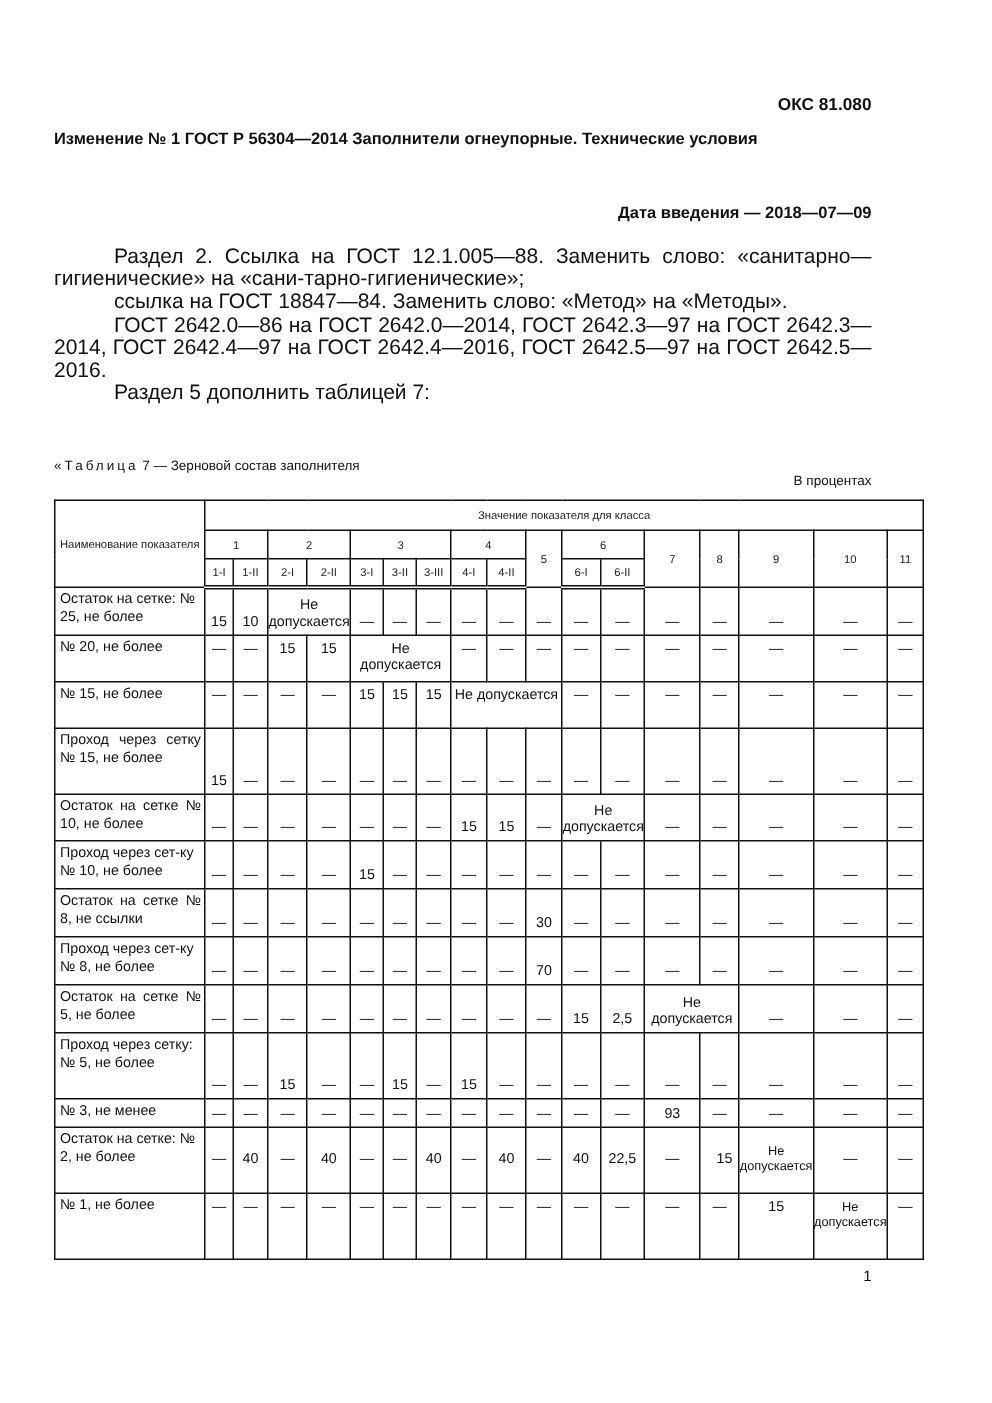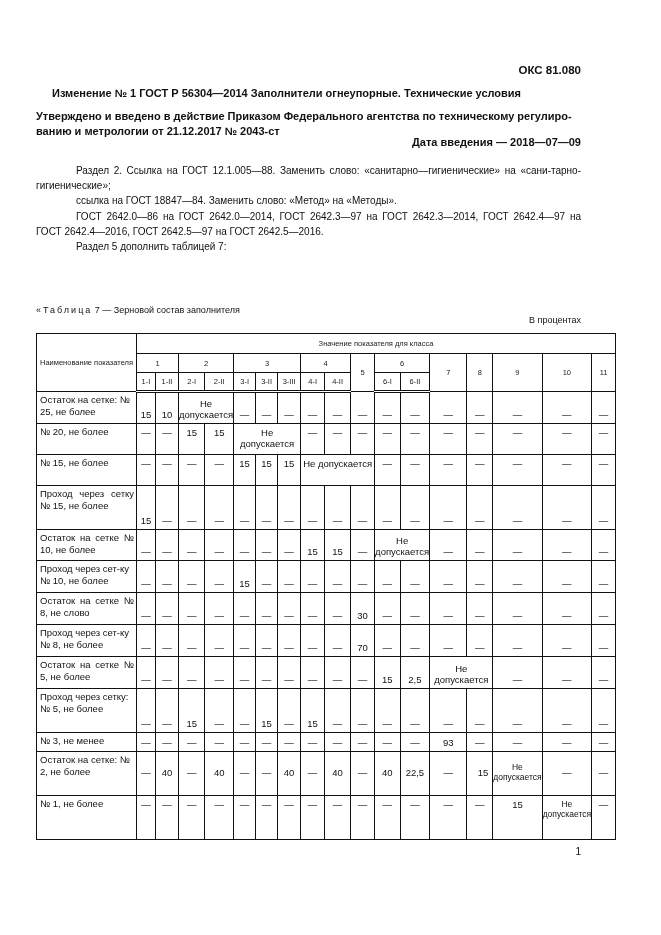--- a/index.html
+++ b/index.html
@@ -1,23 +1,23 @@
 <!DOCTYPE html>
 <html><head>
 <meta charset="utf-8">
 <style>
   html, body { margin: 0; padding: 0; background: #ffffff; }
   body { width: 661px; height: 935px; position: relative; overflow: hidden;
          font-family: "Liberation Sans", sans-serif; color: #111; }
   .page { position: absolute; left: 0; top: 0; width: 661px; height: 935px; }
   .oks { position: absolute; right: 80px; top: 64px; font-weight: bold; font-size: 11.5px; }
-  .title { position: absolute; left: 36px; top: 87px; width: 545px; font-weight: bold; font-size: 11px; margin-left: 16px; }
+  .title { position: absolute; left: 36px; top: 87px; width: 545px; font-weight: bold; font-size: 11px; }
   .approved { position: absolute; left: 36px; top: 109px; width: 545px; font-weight: bold; font-size: 11px; line-height: 15px; }
   .date { position: absolute; right: 80px; top: 136px; font-weight: bold; font-size: 11px; }
-  .body-text { position: absolute; left: 36px; top: 163px; width: 545px; font-size: 10px; line-height: 15.2px; text-align: justify; }
+  .body-text { position: absolute; left: 36px; top: 163px; width: 545px; font-size: 14px; line-height: 15.2px; text-align: justify; }
   .body-text p { margin: 0; }
   .body-text p.ind { text-indent: 40px; }
   .caption { position: absolute; left: 36px; top: 305px; font-size: 9px; }
   .caption .spaced { letter-spacing: 2px; }
   .units { position: absolute; right: 80px; top: 315px; font-size: 9px; padding-left: 18px; }
   table.t7 { position: absolute; left: 36px; top: 333px; border-collapse: collapse; table-layout: fixed; font-size: 9.5px; }
   table.t7 td, table.t7 th { border: 1px solid #111; padding: 0; text-align: center; font-weight: normal; vertical-align: middle; }
   table.t7 thead th { font-size: 7.5px; color: #222; }
   table.t7 thead tr:last-child th { border-bottom: 3px double #111; height: 17px; }
   table.t7 tbody td { vertical-align: bottom; padding-bottom: 3px; }
@@ -26,21 +26,20 @@
   table.t7 tbody td.merged { line-height: 11px; font-size: 9.5px; }
   table.t7 tbody td.topalign { vertical-align: top; padding-top: 3px; }
   .pageno { position: absolute; right: 80px; top: 846px; font-size: 10px; }
 </style>
 </head>
 <body>
 
 <div class="page">
   <div class="oks">ОКС 81.080</div>
   <div class="title">Изменение № 1 ГОСТ Р 56304—2014 Заполнители огнеупорные. Технические условия</div>
-  <div class="approved">Утверждено и введено в действие Приказом Федерального агентства по техническому регулиро-ванию и метрологии от 21.12.2017 № 2043-ст</div>
   <div class="date">Дата введения — 2018—07—09</div>
 
   <div class="body-text">
     <p class="ind">Раздел 2. Ссылка на ГОСТ 12.1.005—88. Заменить слово: «санитарно—гигиенические» на «сани-тарно-гигиенические»;</p>
     <p class="ind">ссылка на ГОСТ 18847—84. Заменить слово: «Метод» на «Методы».</p>
     <p class="ind">ГОСТ 2642.0—86 на ГОСТ 2642.0—2014, ГОСТ 2642.3—97 на ГОСТ 2642.3—2014, ГОСТ 2642.4—97 на ГОСТ 2642.4—2016, ГОСТ 2642.5—97 на ГОСТ 2642.5—2016.</p>
     <p class="ind">Раздел 5 дополнить таблицей 7:</p>
   </div>
 
   <div class="caption">
@@ -217,21 +216,21 @@
         <td>—</td>
         <td>—</td>
         <td>—</td>
         <td>—</td>
         <td>—</td>
         <td>—</td>
         <td>—</td>
       </tr>
 
       <tr style="height:32px">
-        <td class="name justify">Остаток на сетке № 8, не слово</td>
+        <td class="name justify">Остаток на сетке № 8, не ссылки</td>
         <td>—</td>
         <td>—</td>
         <td>—</td>
         <td>—</td>
         <td>—</td>
         <td>—</td>
         <td>—</td>
         <td>—</td>
         <td>—</td>
         <td>30</td>

